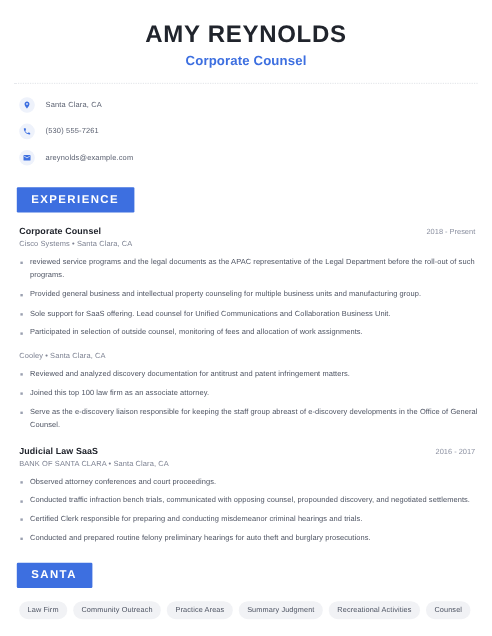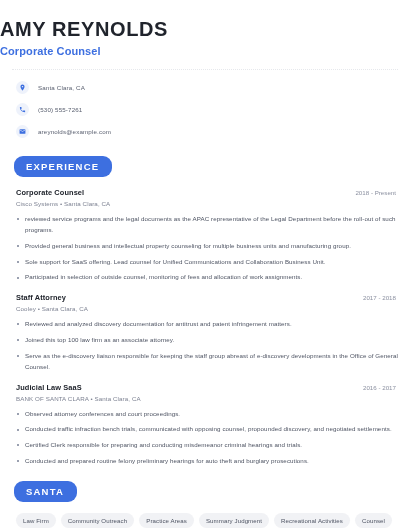--- a/index.html
+++ b/index.html
@@ -14,21 +14,21 @@
     width: 410px;
     height: 530px;
     background: #ffffff;
     padding: 0;
     position: relative;
     overflow: hidden;
   }
 
   
   .header {
-    text-align: left;
+    text-align: center;
     padding: 17px 0 0 0;
   }
   .full-name {
     font-size: 20px;
     font-weight: 700;
     letter-spacing: 0.6px;
     color: #20242c;
     line-height: 1.2;
   }
   .job-title {
@@ -77,21 +77,21 @@
   .section { margin-top: 18px; }
   .section-badge {
     display: inline-block;
     background: #3d6fe0;
     color: #ffffff;
     font-size: 9.5px;
     font-weight: 700;
     letter-spacing: 1.2px;
     padding: 5px 13px 5px 12px;
     margin-left: 14px;
-    border-radius: 9px;
+    border-radius: 1px;
   }
   .section-body {
     padding: 0 12px 0 16px;
     margin-top: 11px;
   }
 
   
   .job { margin-bottom: 10px; }
   .job-head {
     display: flex;
@@ -213,24 +213,20 @@
         <div class="job-meta">Cisco Systems • Santa Clara, CA</div>
         <ul class="bullets">
           <li>reviewed service programs and the legal documents as the APAC representative of the Legal Department before the roll-out of such programs.</li>
           <li>Provided general business and intellectual property counseling for multiple business units and manufacturing group.</li>
           <li>Sole support for SaaS offering. Lead counsel for Unified Communications and Collaboration Business Unit.</li>
           <li>Participated in selection of outside counsel, monitoring of fees and allocation of work assignments.</li>
         </ul>
       </div>
 
       <div class="job">
-        <div class="job-head">
-          <span class="job-role">Staff Attorney</span>
-          <span class="job-dates">2017 - 2018</span>
-        </div>
         <div class="job-meta">Cooley • Santa Clara, CA</div>
         <ul class="bullets">
           <li>Reviewed and analyzed discovery documentation for antitrust and patent infringement matters.</li>
           <li>Joined this top 100 law firm as an associate attorney.</li>
           <li>Serve as the e-discovery liaison responsible for keeping the staff group abreast of e-discovery developments in the Office of General Counsel.</li>
         </ul>
       </div>
 
       <div class="job">
         <div class="job-head">

